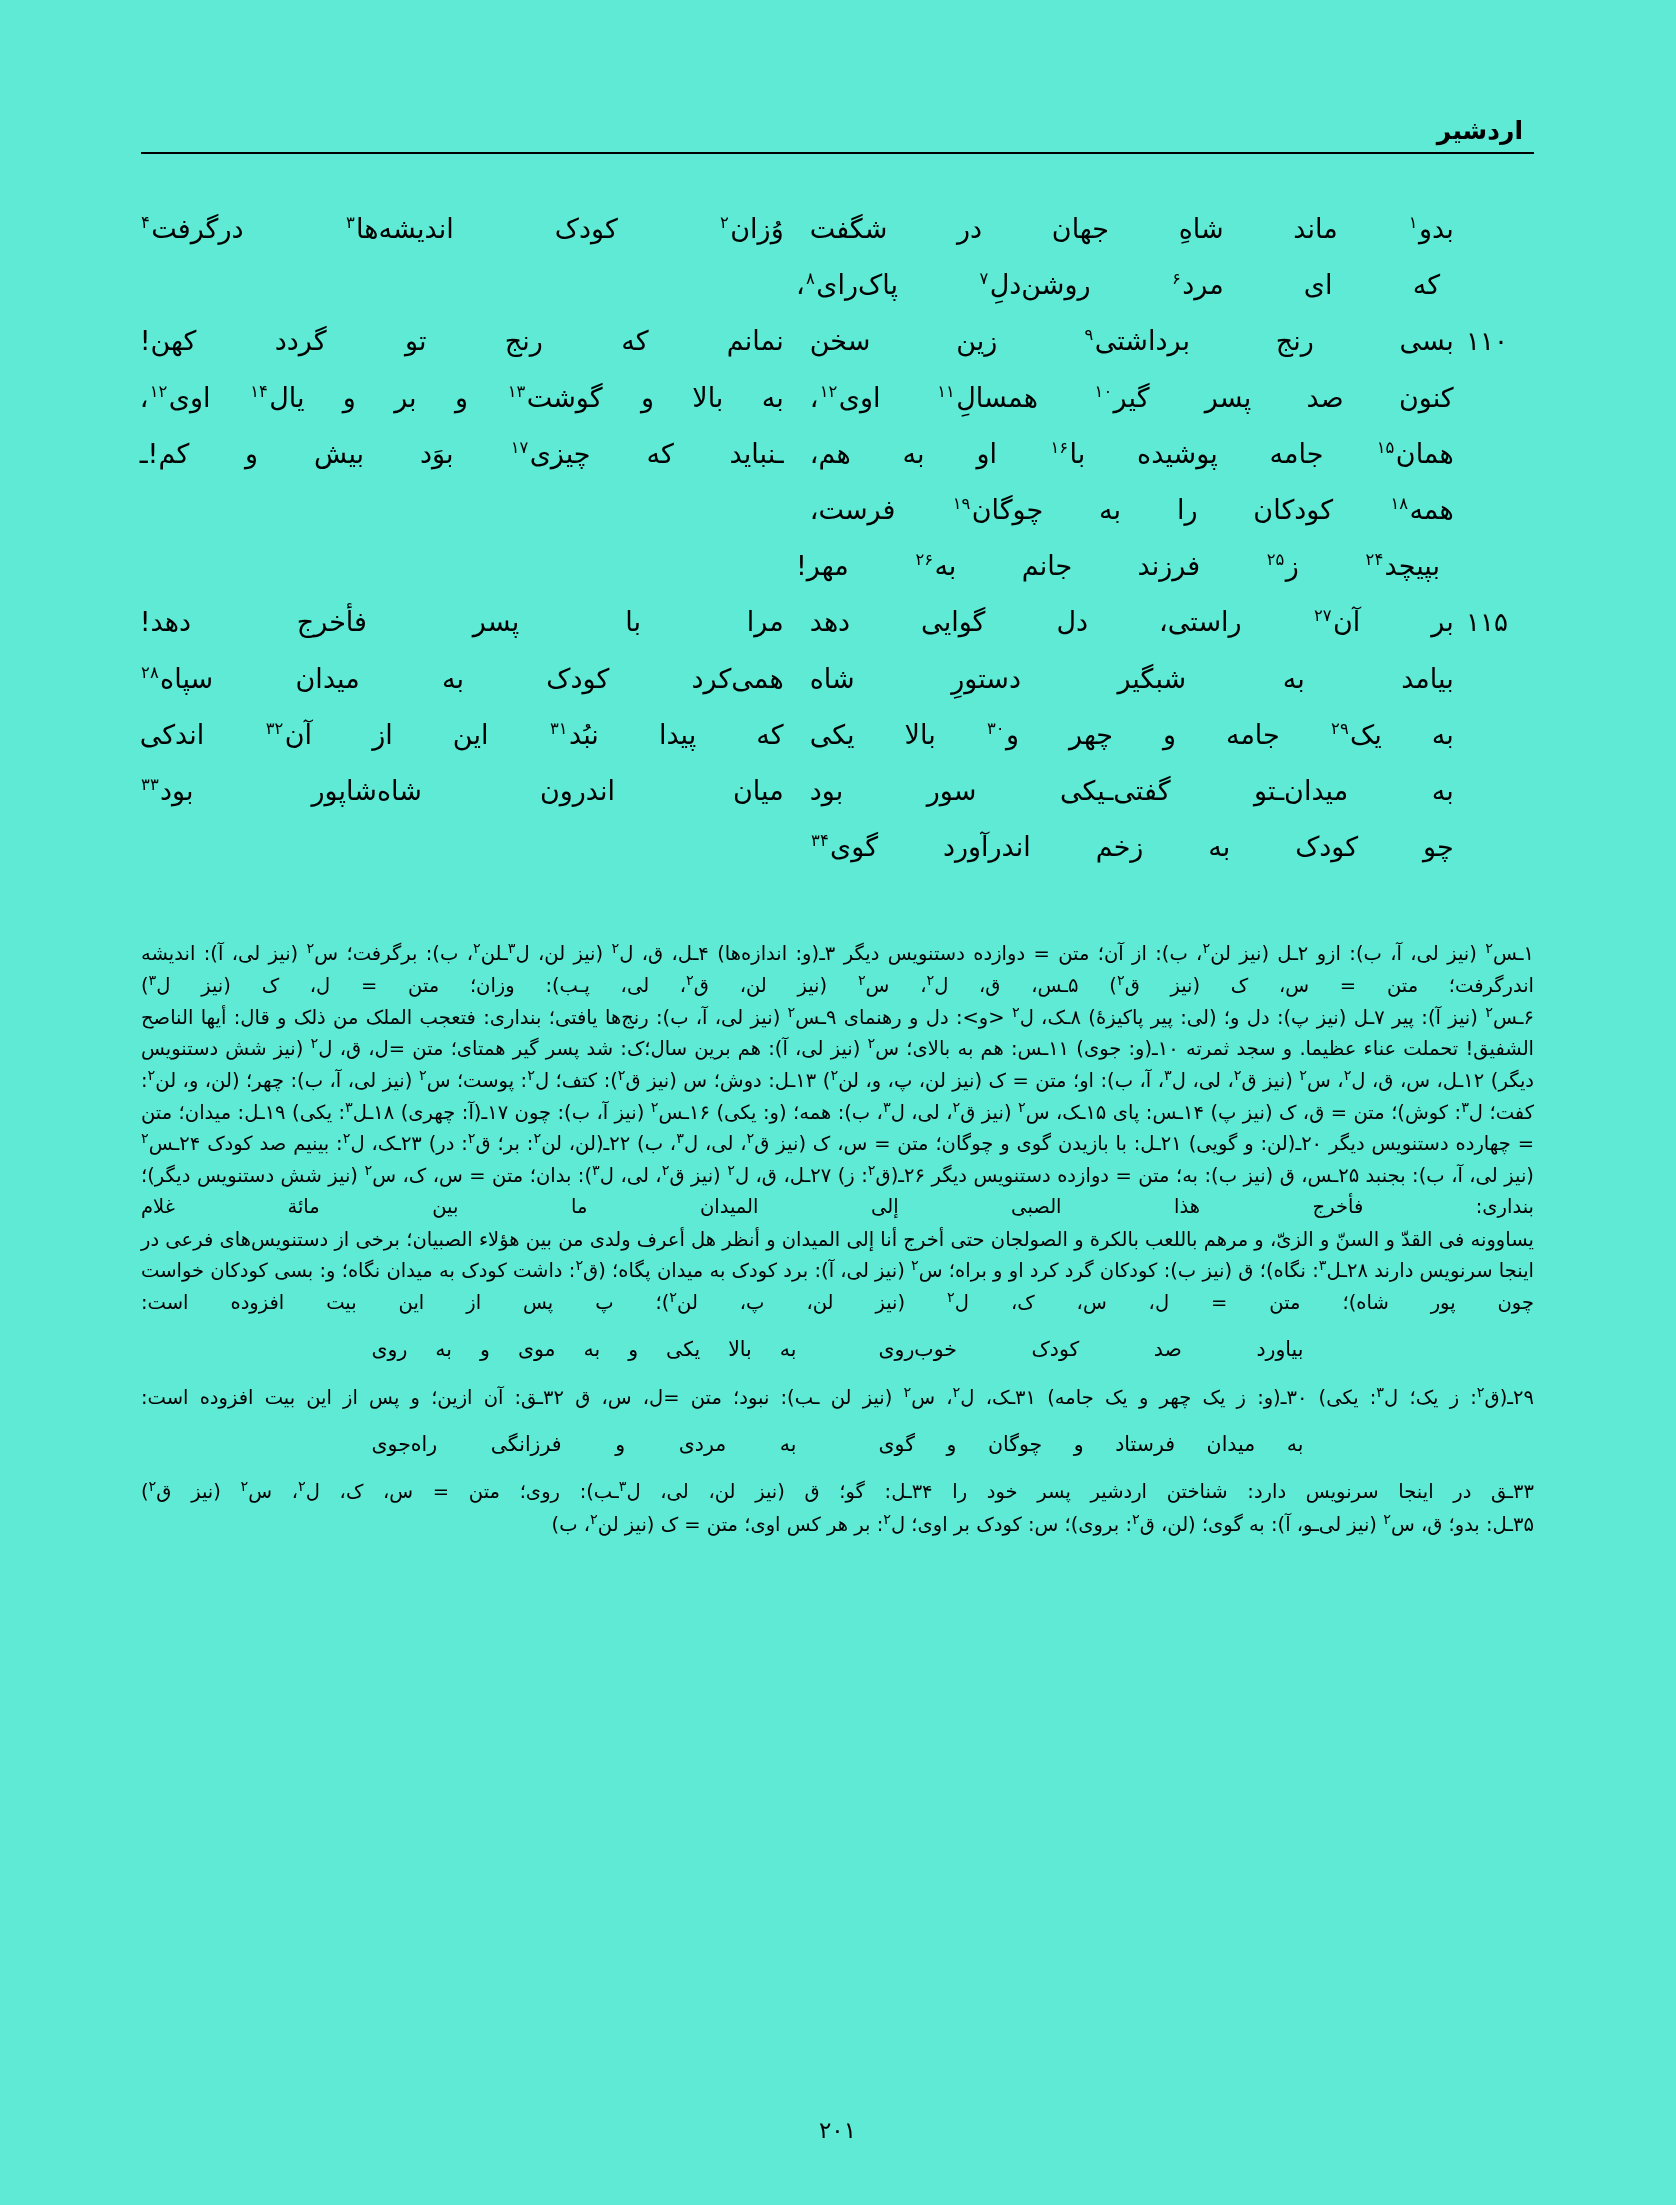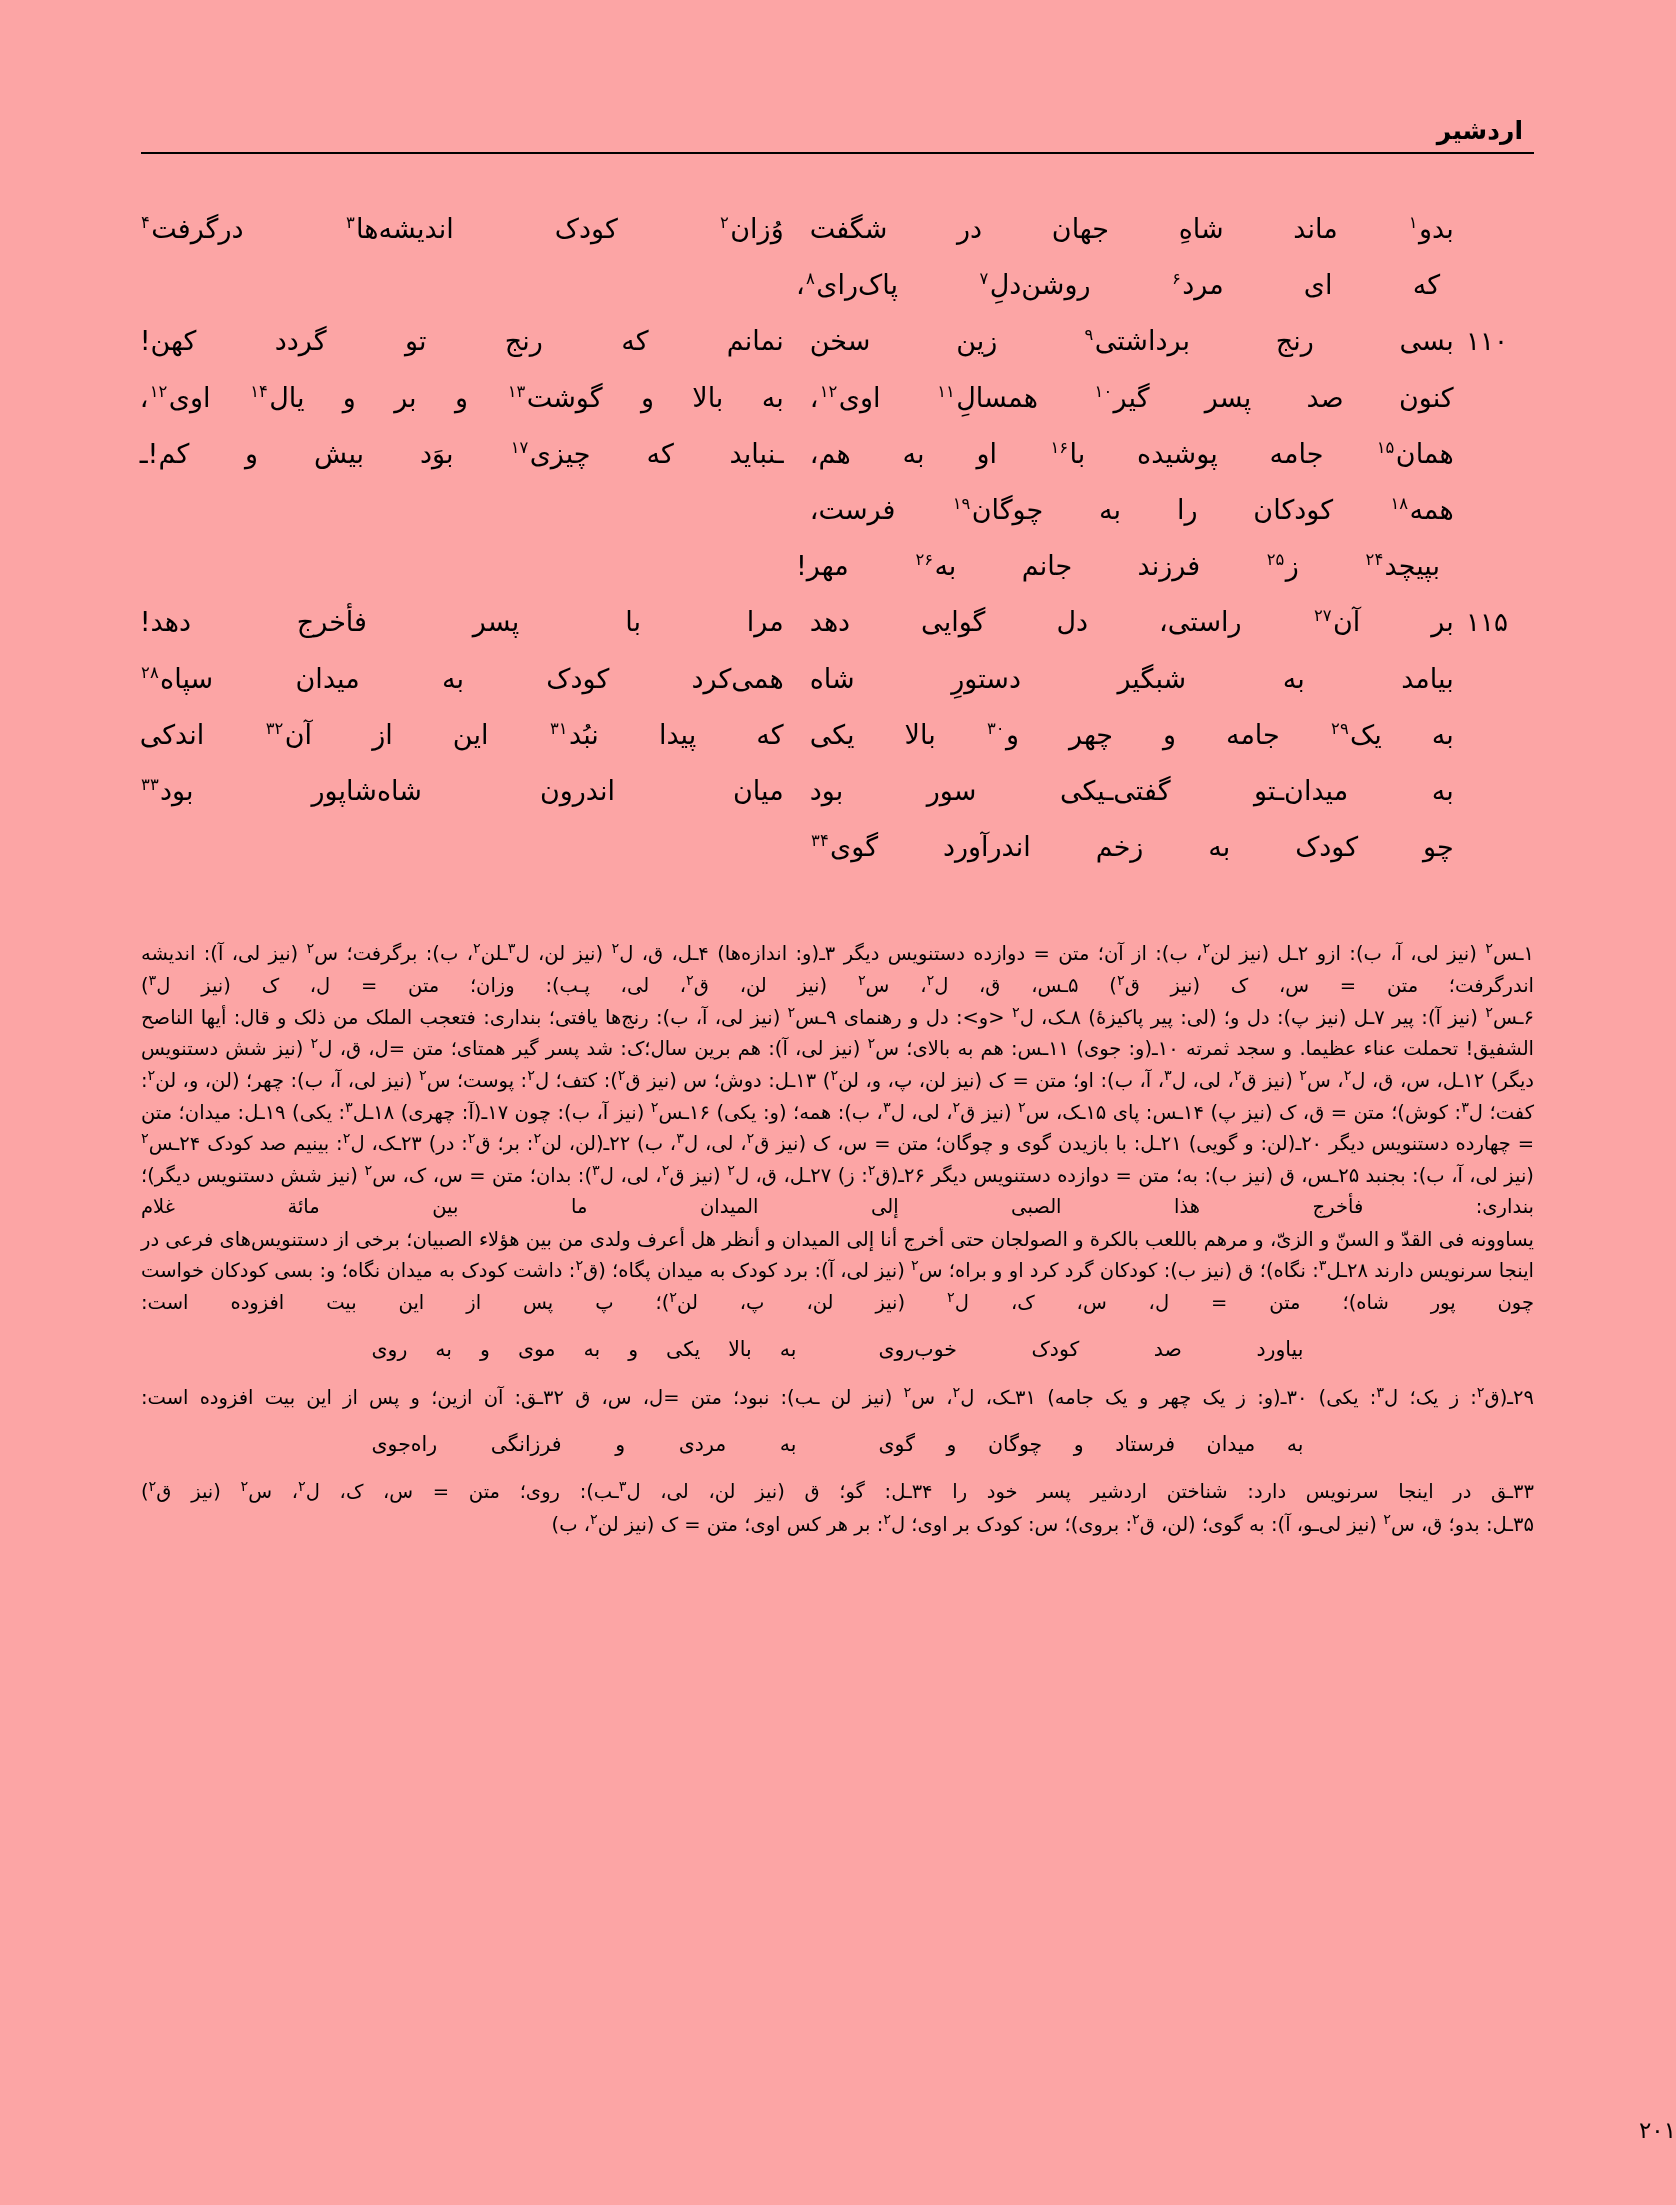--- a/index.html
+++ b/index.html
@@ -4,21 +4,21 @@
 <style>
   html, body {
     margin: 0;
     padding: 0;
     background: #ffffff;
   }
   .page {
     position: relative;
     width: 1677px;
     height: 2205px;
-    background: #fca5a5;
+    background: #5eead4;
     font-family: "DejaVu Sans", "Liberation Sans", sans-serif;
     color: #000000;
     overflow: hidden;
     box-sizing: border-box;
   }
 
   
   .runhead-wrap {
     position: absolute;
     top: 116px;
@@ -117,20 +117,21 @@
     vertical-align: super;
     line-height: 0;
   }
 
   
   .folio {
     position: absolute;
     bottom: 62px;
     left: 0;
     right: 0;
+    text-align: center;
     font-size: 23px;
     letter-spacing: 0.7px;
   }
 </style>
 </head>
 <body>
 
 <div class="page">
 
   <div class="runhead-wrap">

